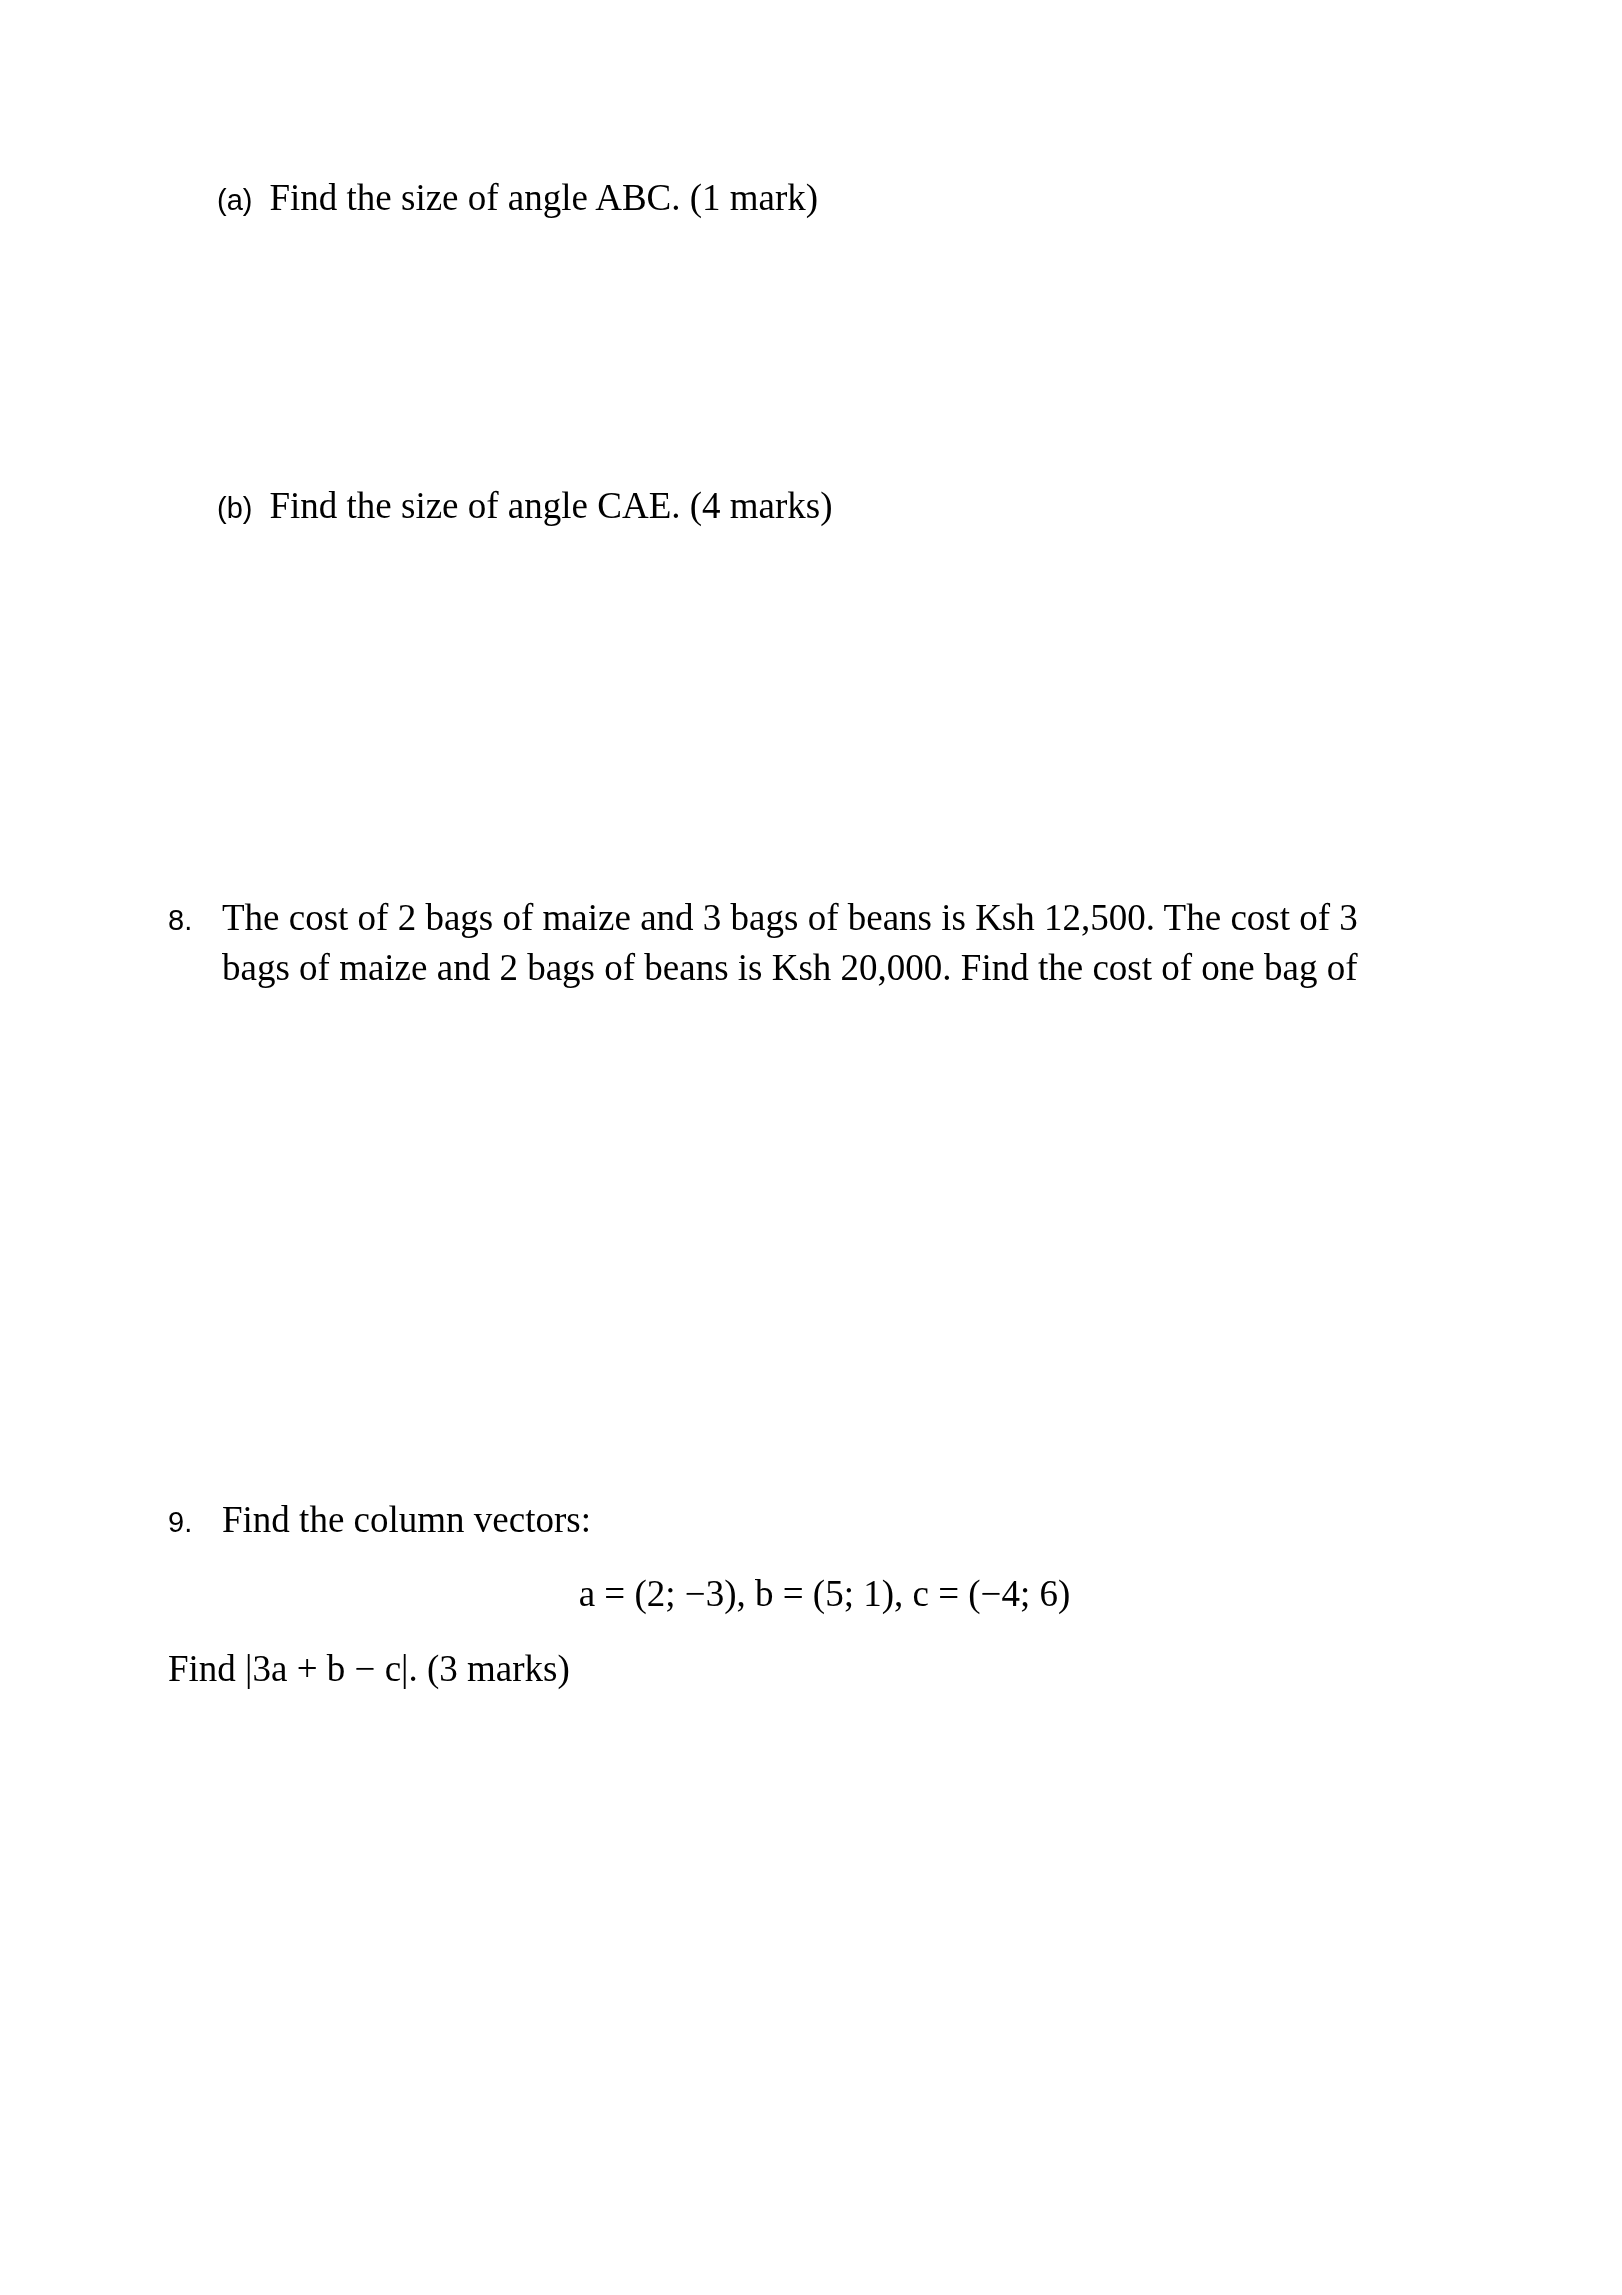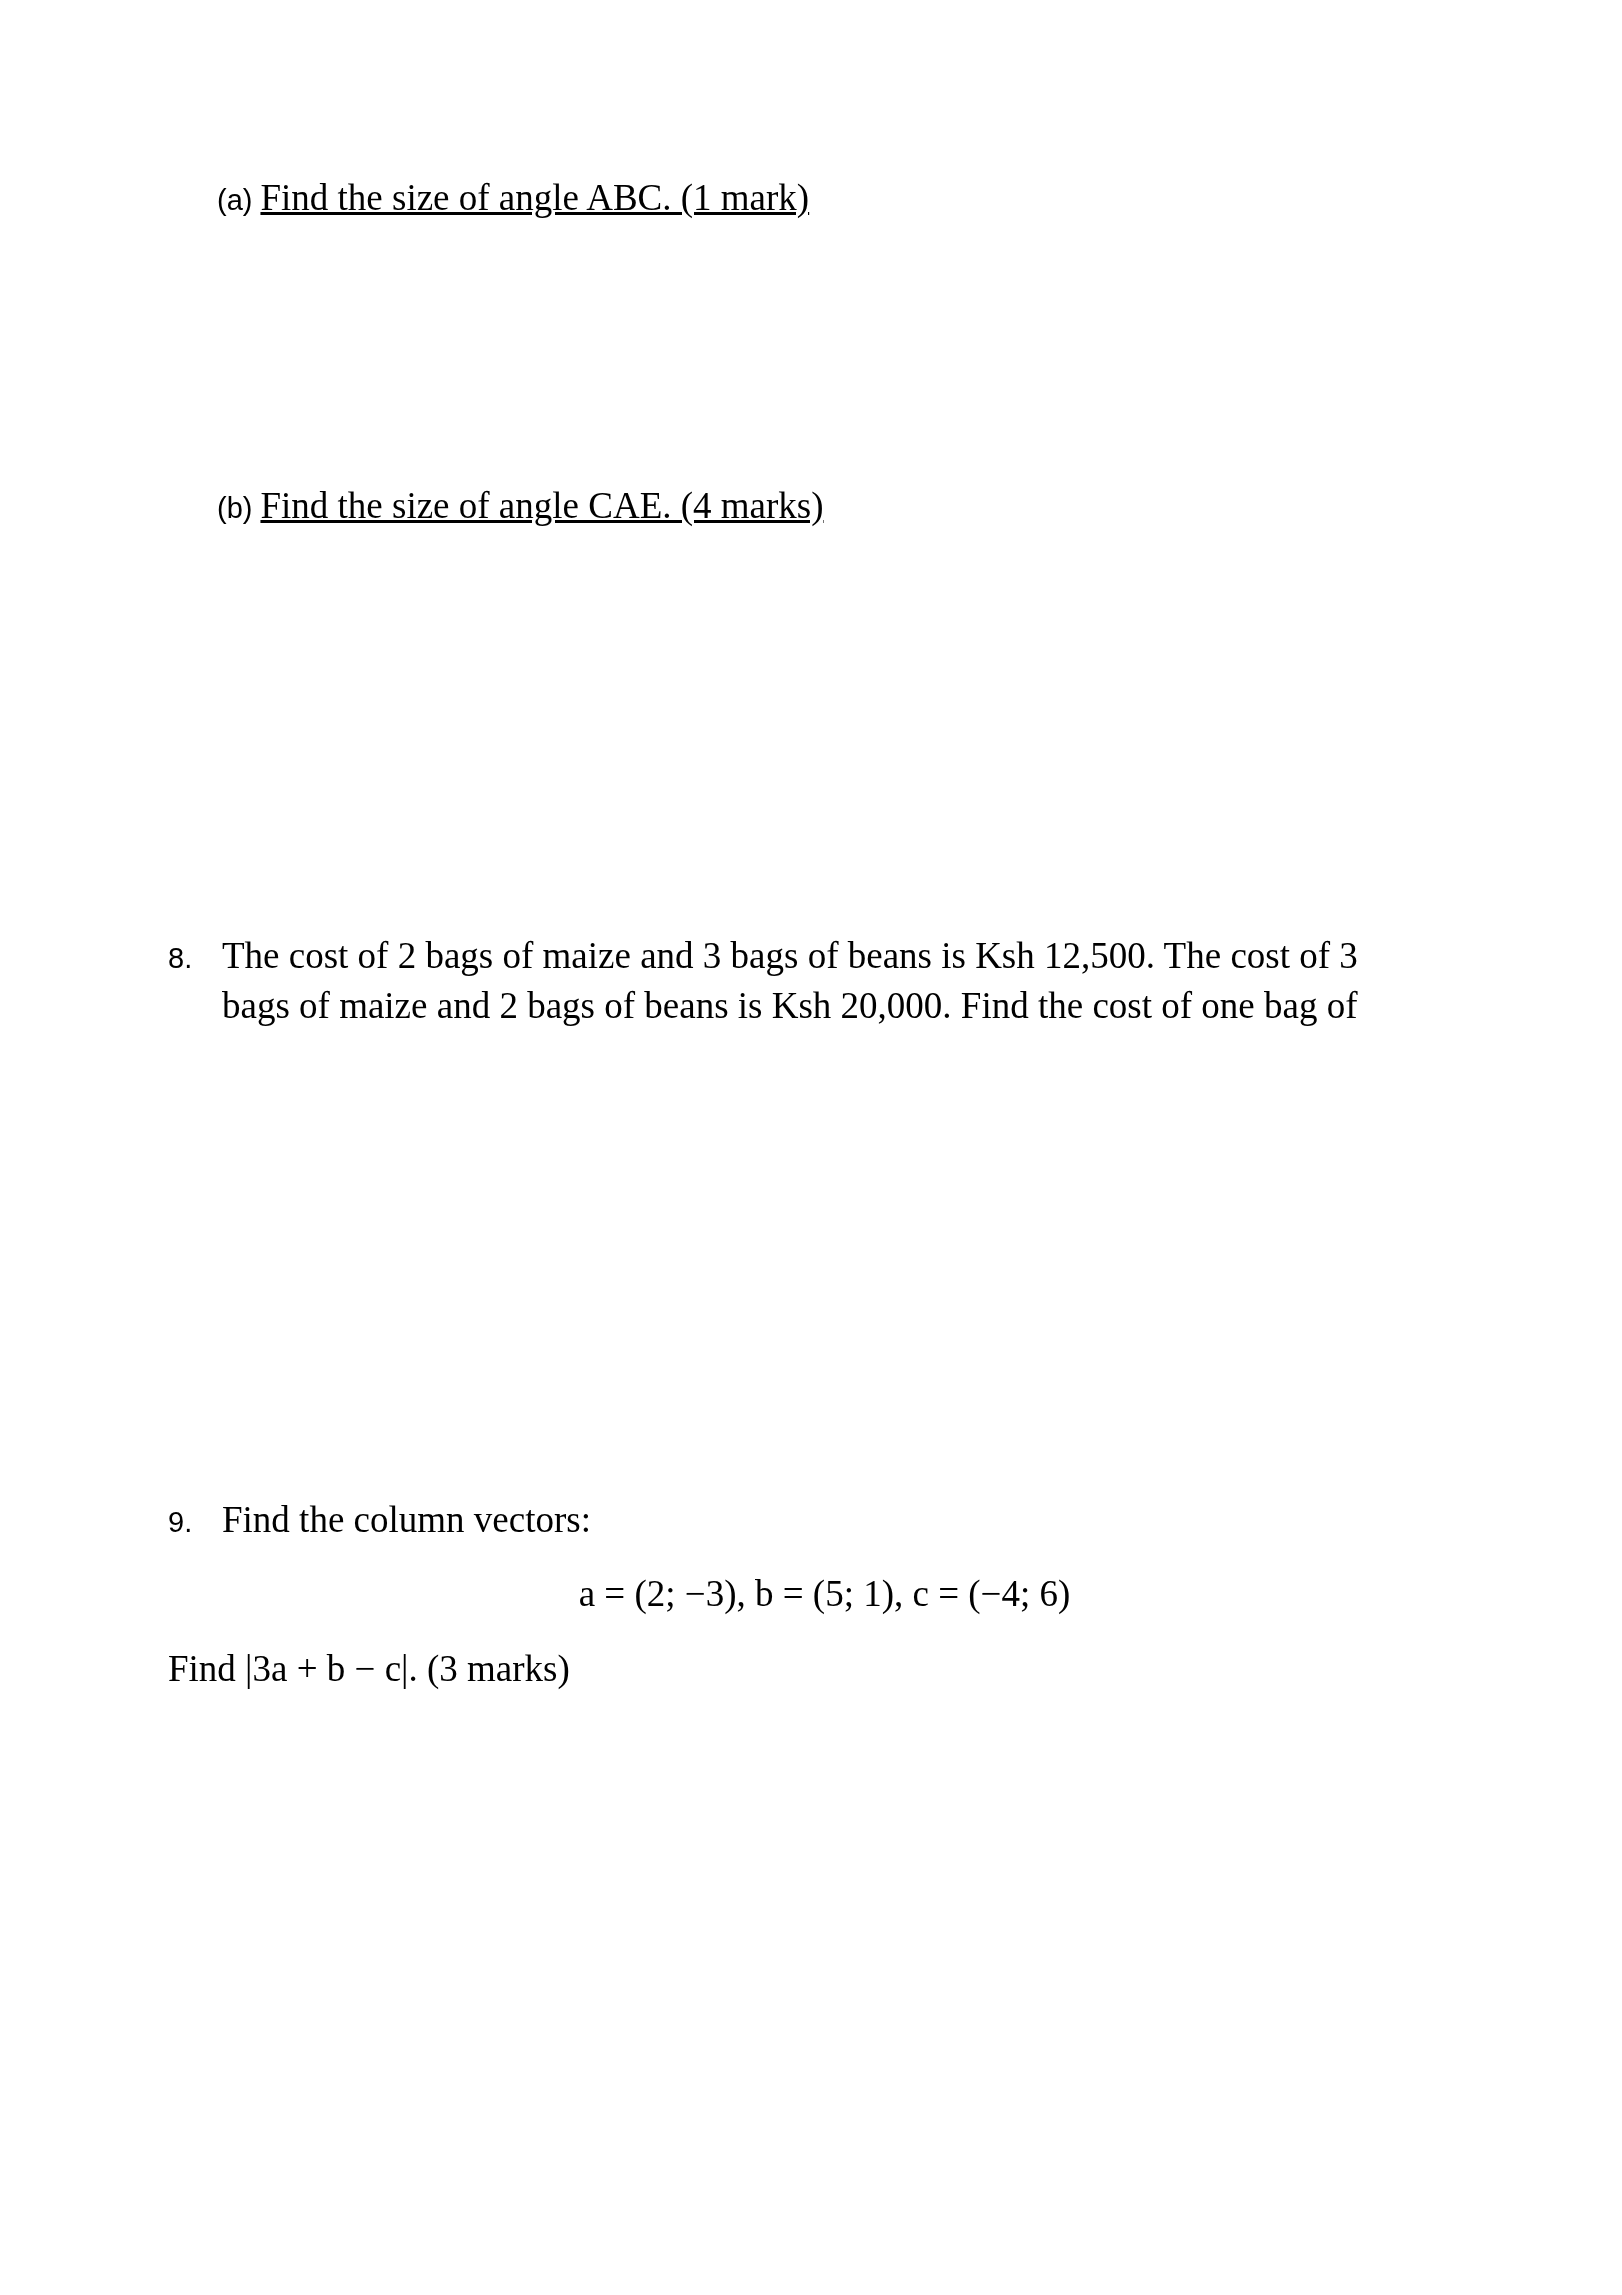--- a/index.html
+++ b/index.html
@@ -27,39 +27,39 @@
     font-family: "Liberation Sans", sans-serif;
     font-size: 29px;
     line-height: 43px;
     color: #000000;
     white-space: nowrap;
   }
   .part-row {
     display: flex;
     align-items: baseline;
   }
-  .part-row .part-text { margin-left: 8px; text-decoration: underline; }
+  .part-row .part-text { margin-left: 17px; }
   .q-row {
     display: flex;
     align-items: baseline;
   }
   .q-marker-box {
     width: 54px;
     flex: 0 0 54px;
   }
   .q8-body {
     font-size: 37px;
     line-height: 50px;
     color: #000000;
   }
   .q8-body .q-line {
     display: block;
     white-space: nowrap;
   }
-  .q8-body { line-height: 50px; margin-top: 38px; }
+  .q8-body { line-height: 50px; }
   .marker.lh77 { line-height: 50px; }
   .equation-line {
     width: 1623px;
     text-align: center;
     font-size: 37px;
     line-height: 43px;
     white-space: nowrap;
     padding-left: 13px;
     box-sizing: content-box;
     color: #000000;

